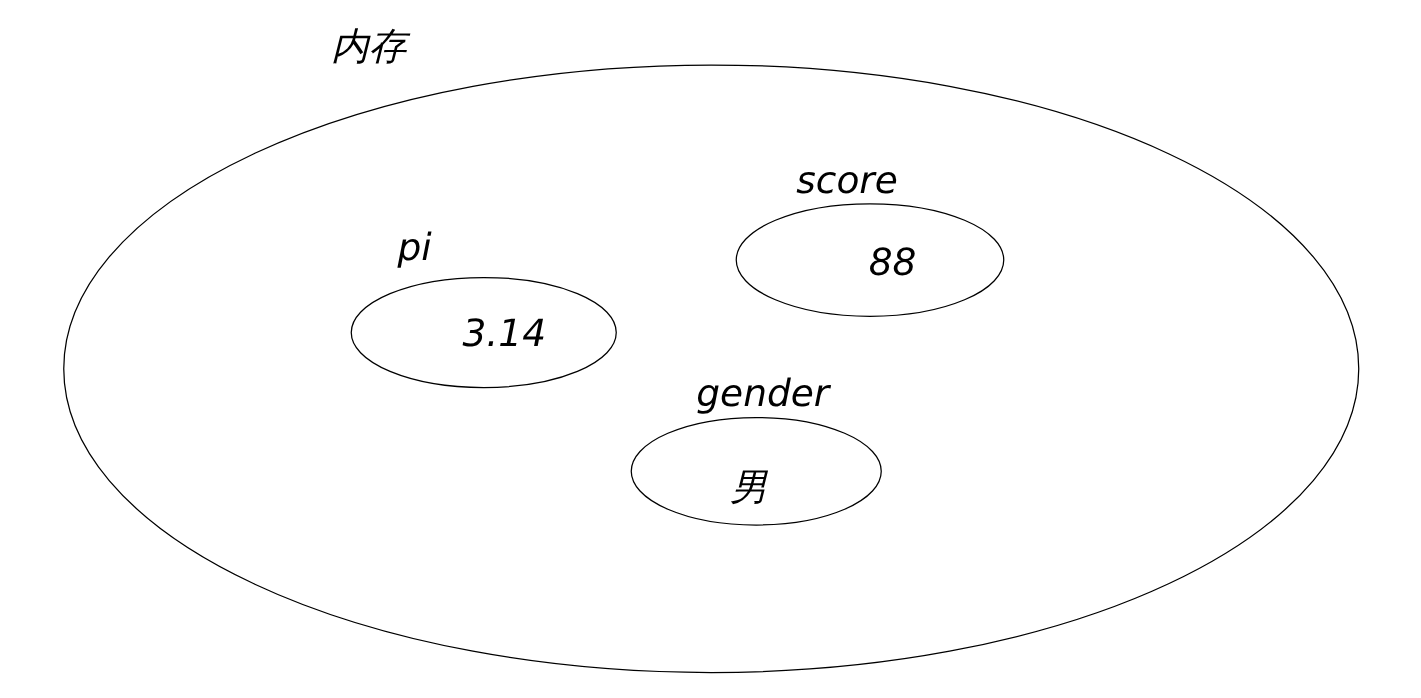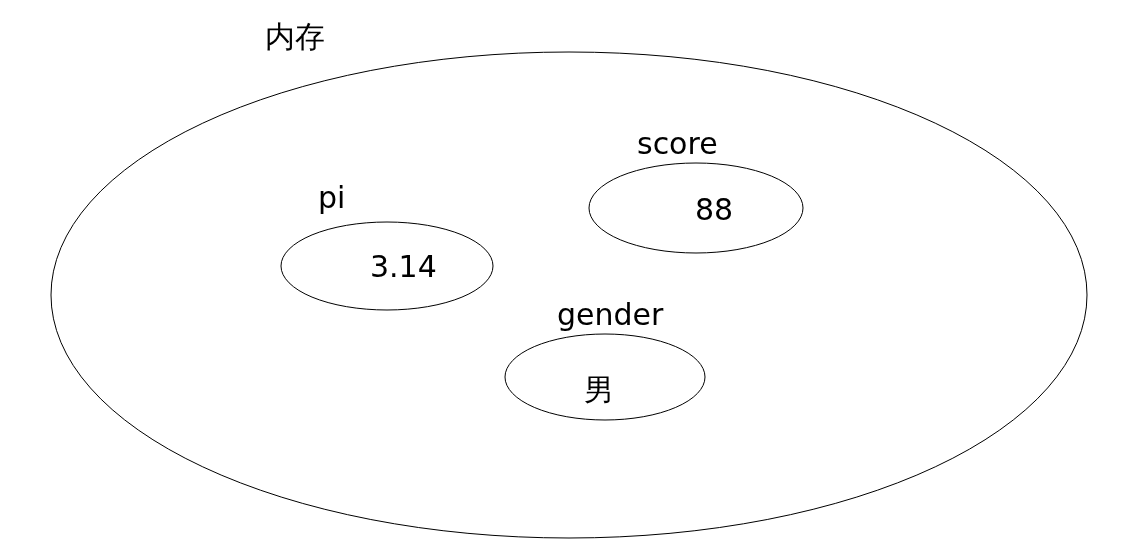--- a/index.html
+++ b/index.html
@@ -10,20 +10,21 @@
   }
   body {
     font-family: "DejaVu Sans", "Liberation Sans", sans-serif;
   }
   #canvas {
     position: relative;
     width: 1137px;
     height: 558px;
     background: #ffffff;
     overflow: hidden;
+    font-style: italic;
   }
   #diagram-svg {
     position: absolute;
     top: 0;
     left: 0;
     width: 1137px;
     height: 558px;
     display: block;
   }
   .ellipse-shape {

